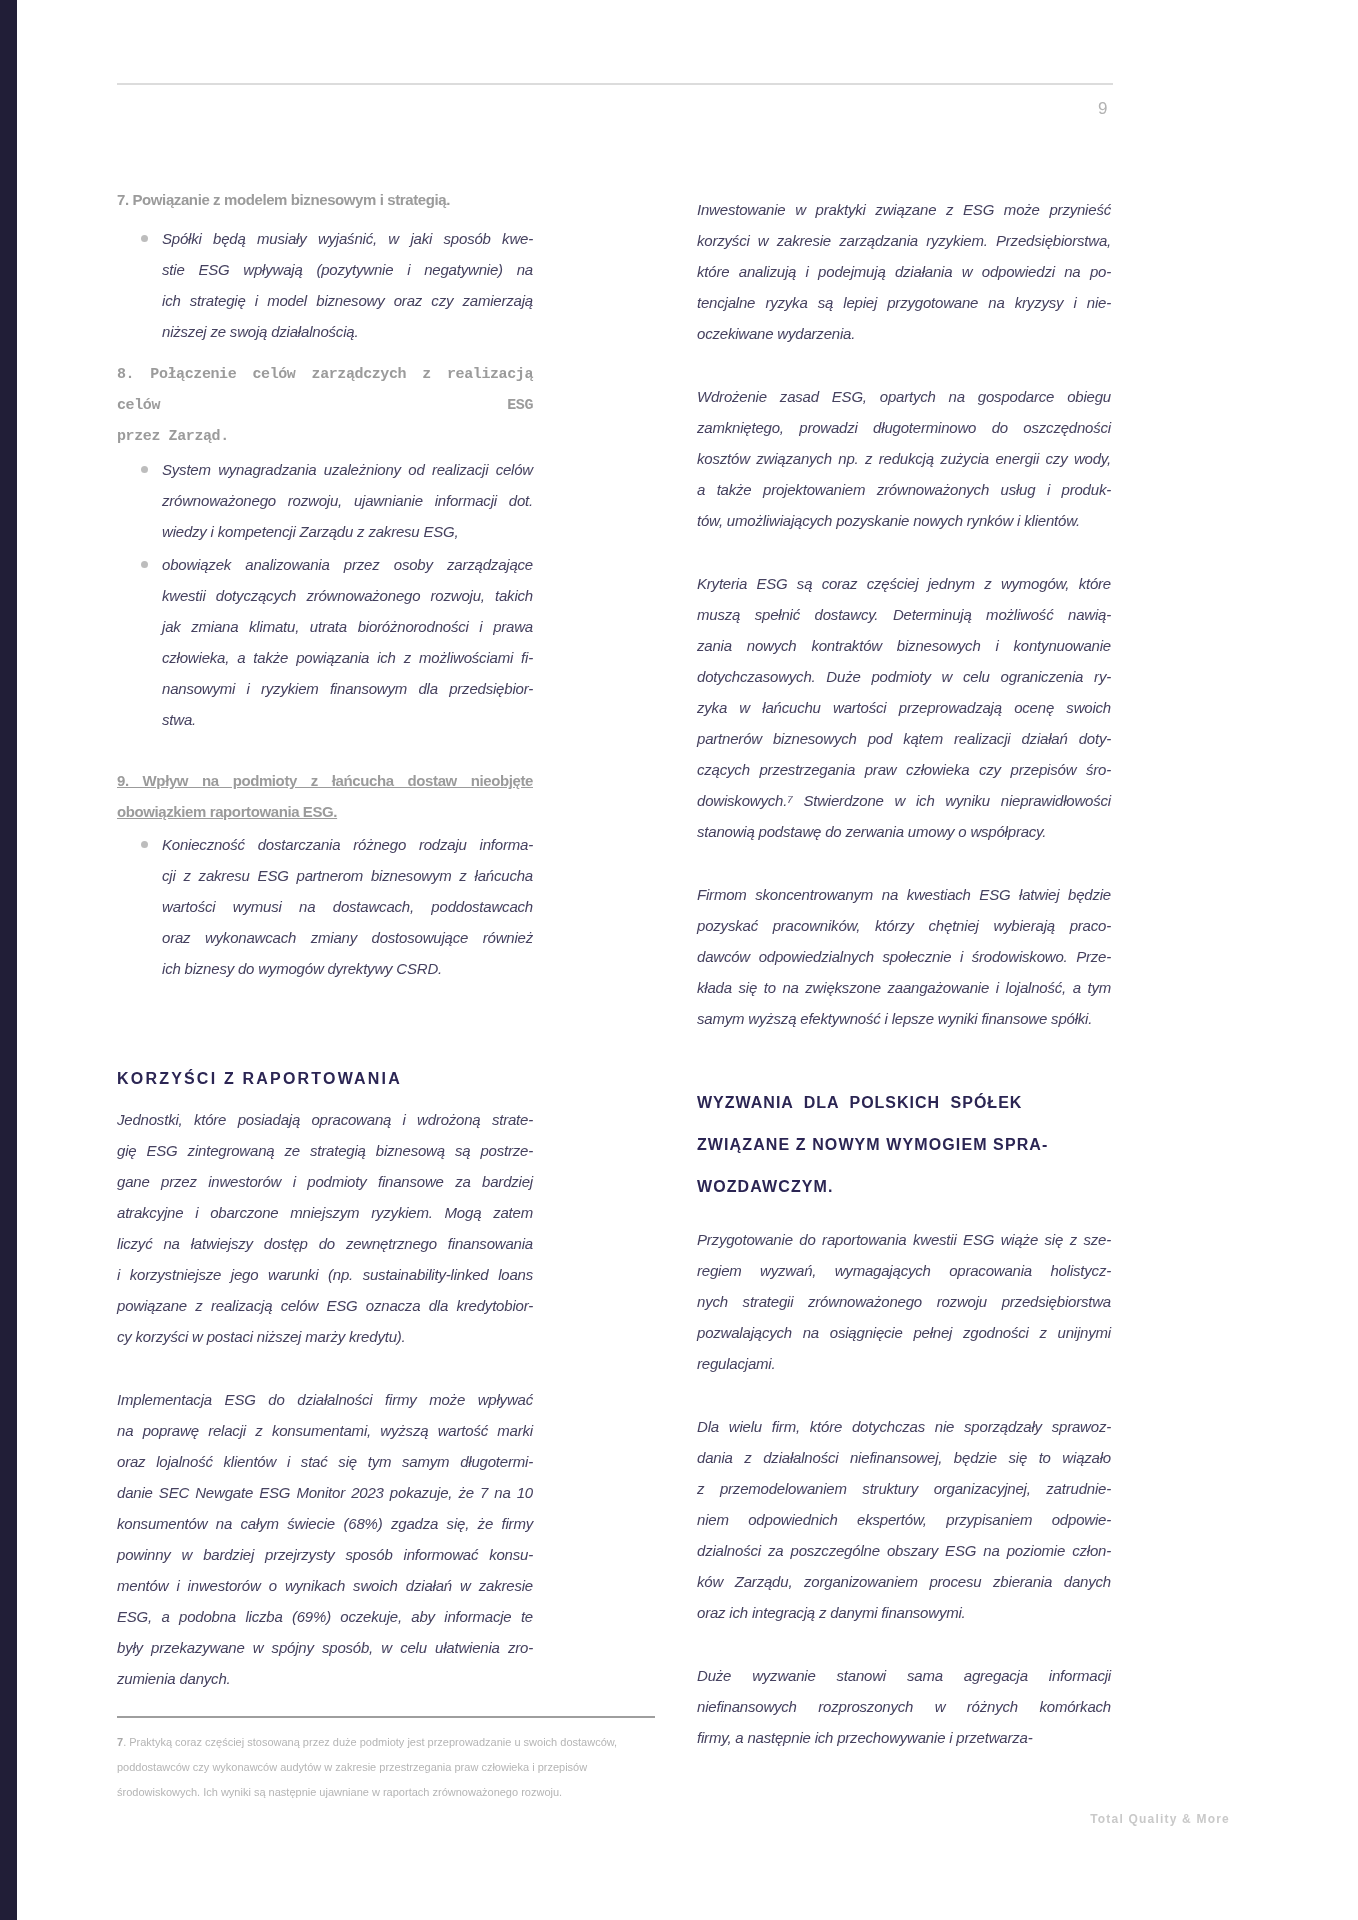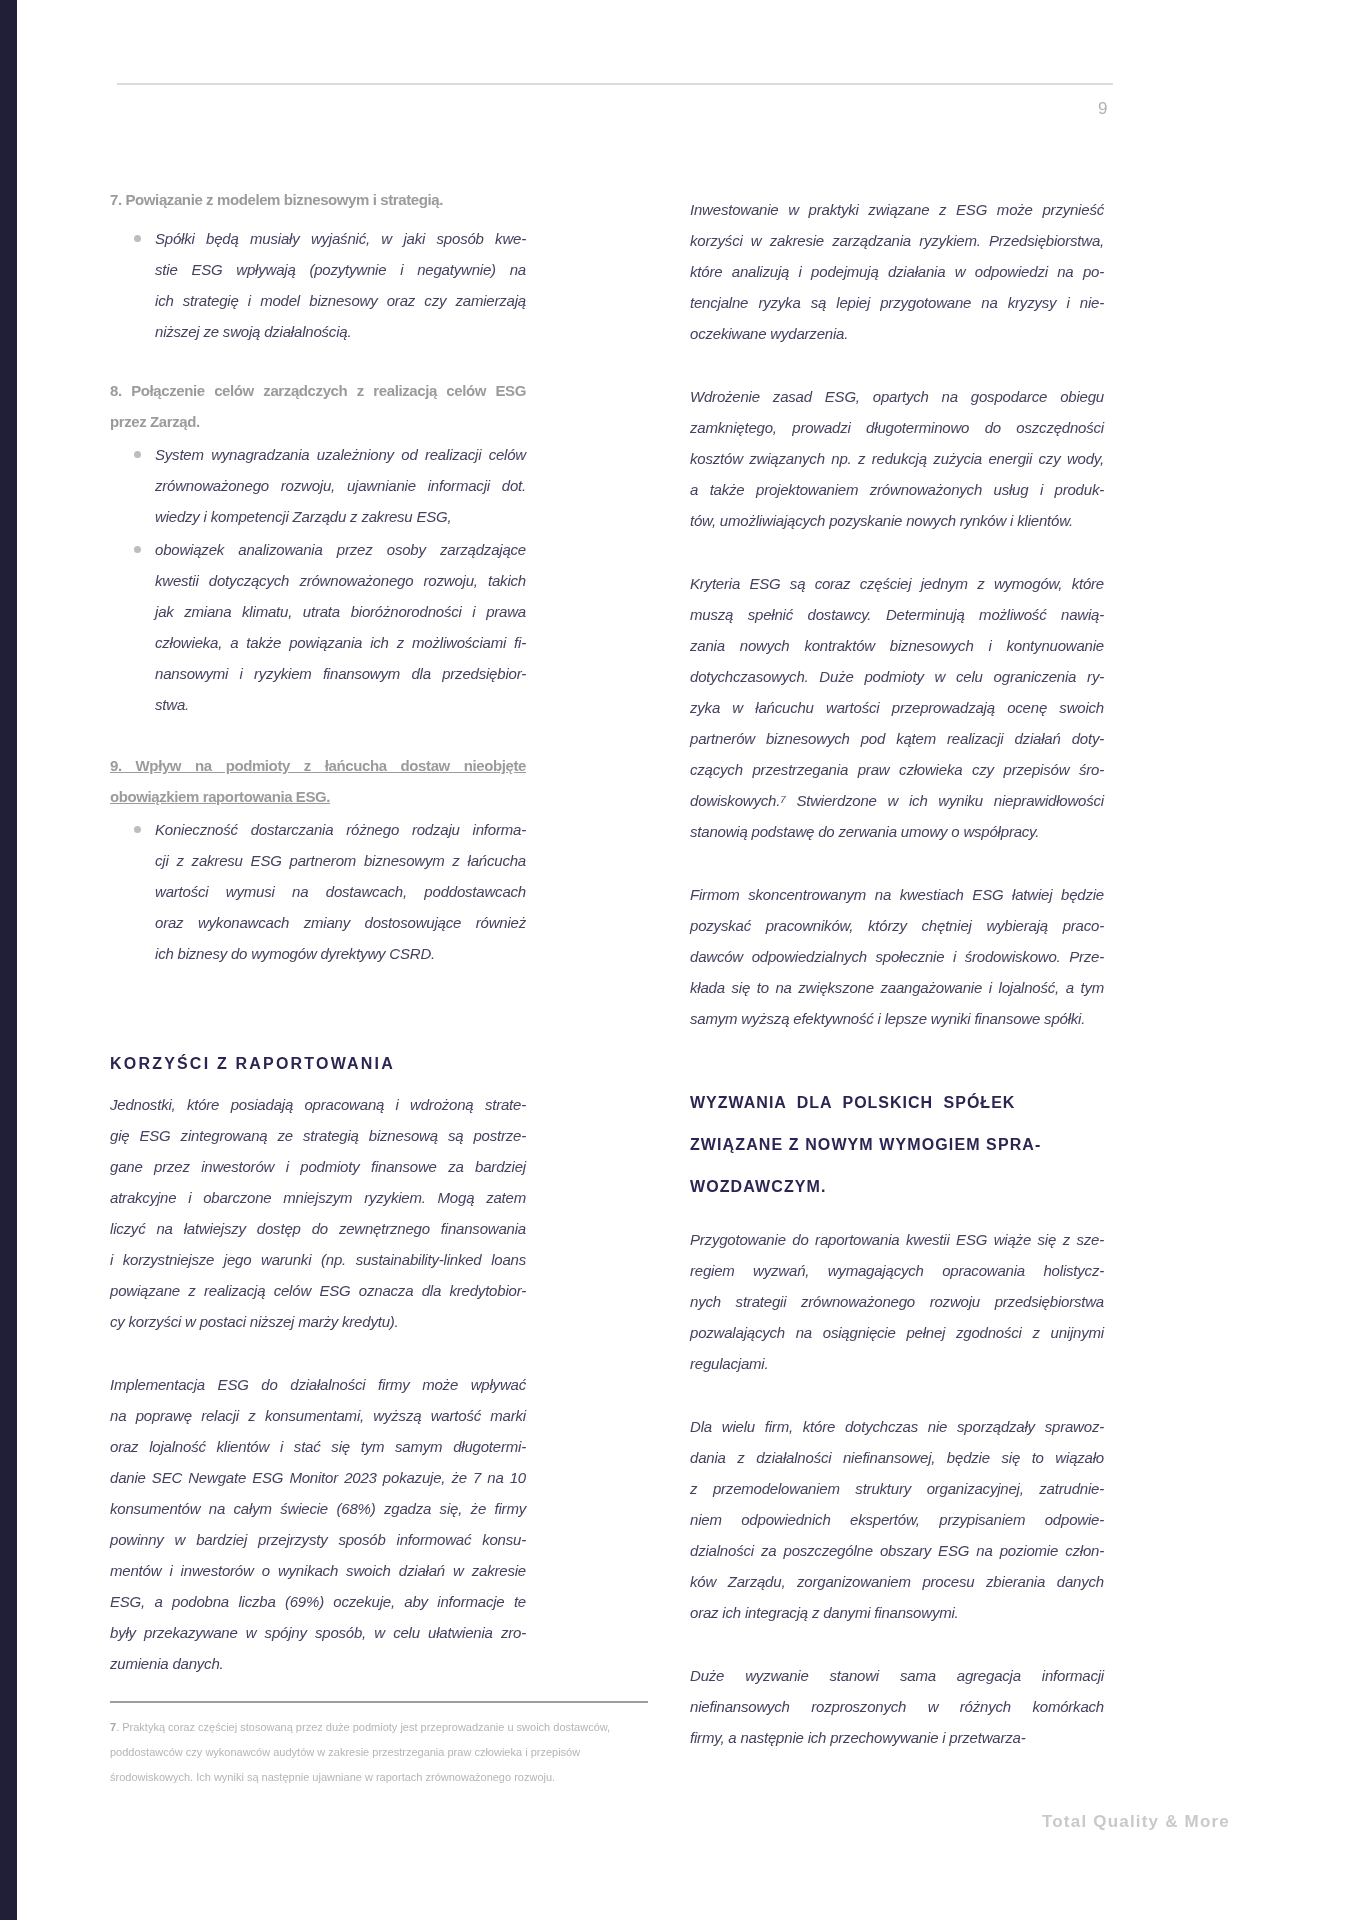--- a/index.html
+++ b/index.html
@@ -4,39 +4,39 @@
 <style>
   html,body { margin:0; padding:0; background:#ffffff; }
   .page {
     position:relative; width:1358px; height:1920px; background:#ffffff;
     font-family:"Liberation Sans", sans-serif; overflow:hidden;
   }
   .edge-band { position:absolute; left:0; top:0; width:17px; height:1920px; background:#211e37; }
   .top-rule { position:absolute; left:117px; top:83px; width:996px; height:2px; background:#dcdcdc; }
   .page-num { position:absolute; left:1098px; top:99px; font-size:17px; color:#b2b2b2; }
 
-  .cols { position:absolute; left:110px; top:184px; width:996px; display:flex; }
+  .cols { position:absolute; left:117px; top:184px; width:996px; display:flex; }
   .col-left  { width:416px; margin-right:164px; }
   .col-right { width:414px; }
 
   
   .ln { text-align:justify; text-align-last:justify; }
   .ln:last-child { text-align:left; text-align-last:auto; }
 
   .para, .btext {
     font-size:15px; line-height:31px; color:#45415f; letter-spacing:-0.2px;font-style:italic;
   }
   .para { margin-top:32px; }
   .para.first { margin-top:10px; }
   .para.p-left-first { margin-top:0; }
 
   .sec-head {
     font-size:15px; line-height:31px; font-weight:bold; color:#9b9b9b; letter-spacing:-0.4px;
   }
-  .mt-sec { margin-top:28px; }
+  .mt-sec { margin-top:12px;font-family:Liberation Mono, monospace; }
   .mt-sec9 { margin-top:30px;text-decoration:underline; }
 
   .bullet { display:flex; margin-top:8px; }
   .bullet.tight { margin-top:2px; }
   .dot { width:7px; height:7px; border-radius:50%; background:#bdbdbd; margin:12px 0 0 24px; flex:none; }
   .btext { flex:1; margin-left:14px; }
 
   .big-head {
     font-size:16px; font-weight:bold; color:#2b2553; letter-spacing:2.2px; line-height:30px;
   }
@@ -50,21 +50,21 @@
   .challenge .ln:last-child { text-align:left; }
   .para.mt-ch { margin-top:16px; }
 
   .footnote { width:538px; margin-top:22px; }
   .fn-rule { width:538px; height:2px; background:#9e9e9e; margin-bottom:12px; }
   .fn-line { font-size:11px; line-height:25px; color:#b5b5b5; letter-spacing:0; text-align:left; }
   .fn-line b { color:#a8a8a8; }
 
   .brand {
     position:absolute; right:128px; top:1812px;
-    font-size:17px; font-weight:bold; color:#c9c9c9; letter-spacing:1.2px;
+    font-size:12px; font-weight:bold; color:#c9c9c9; letter-spacing:1.2px;
   }
 </style>
 </head>
 <body>
 
 <div class="page">
 
   <div class="edge-band"></div>
   <div class="top-rule"></div>
   <div class="page-num">9</div>

